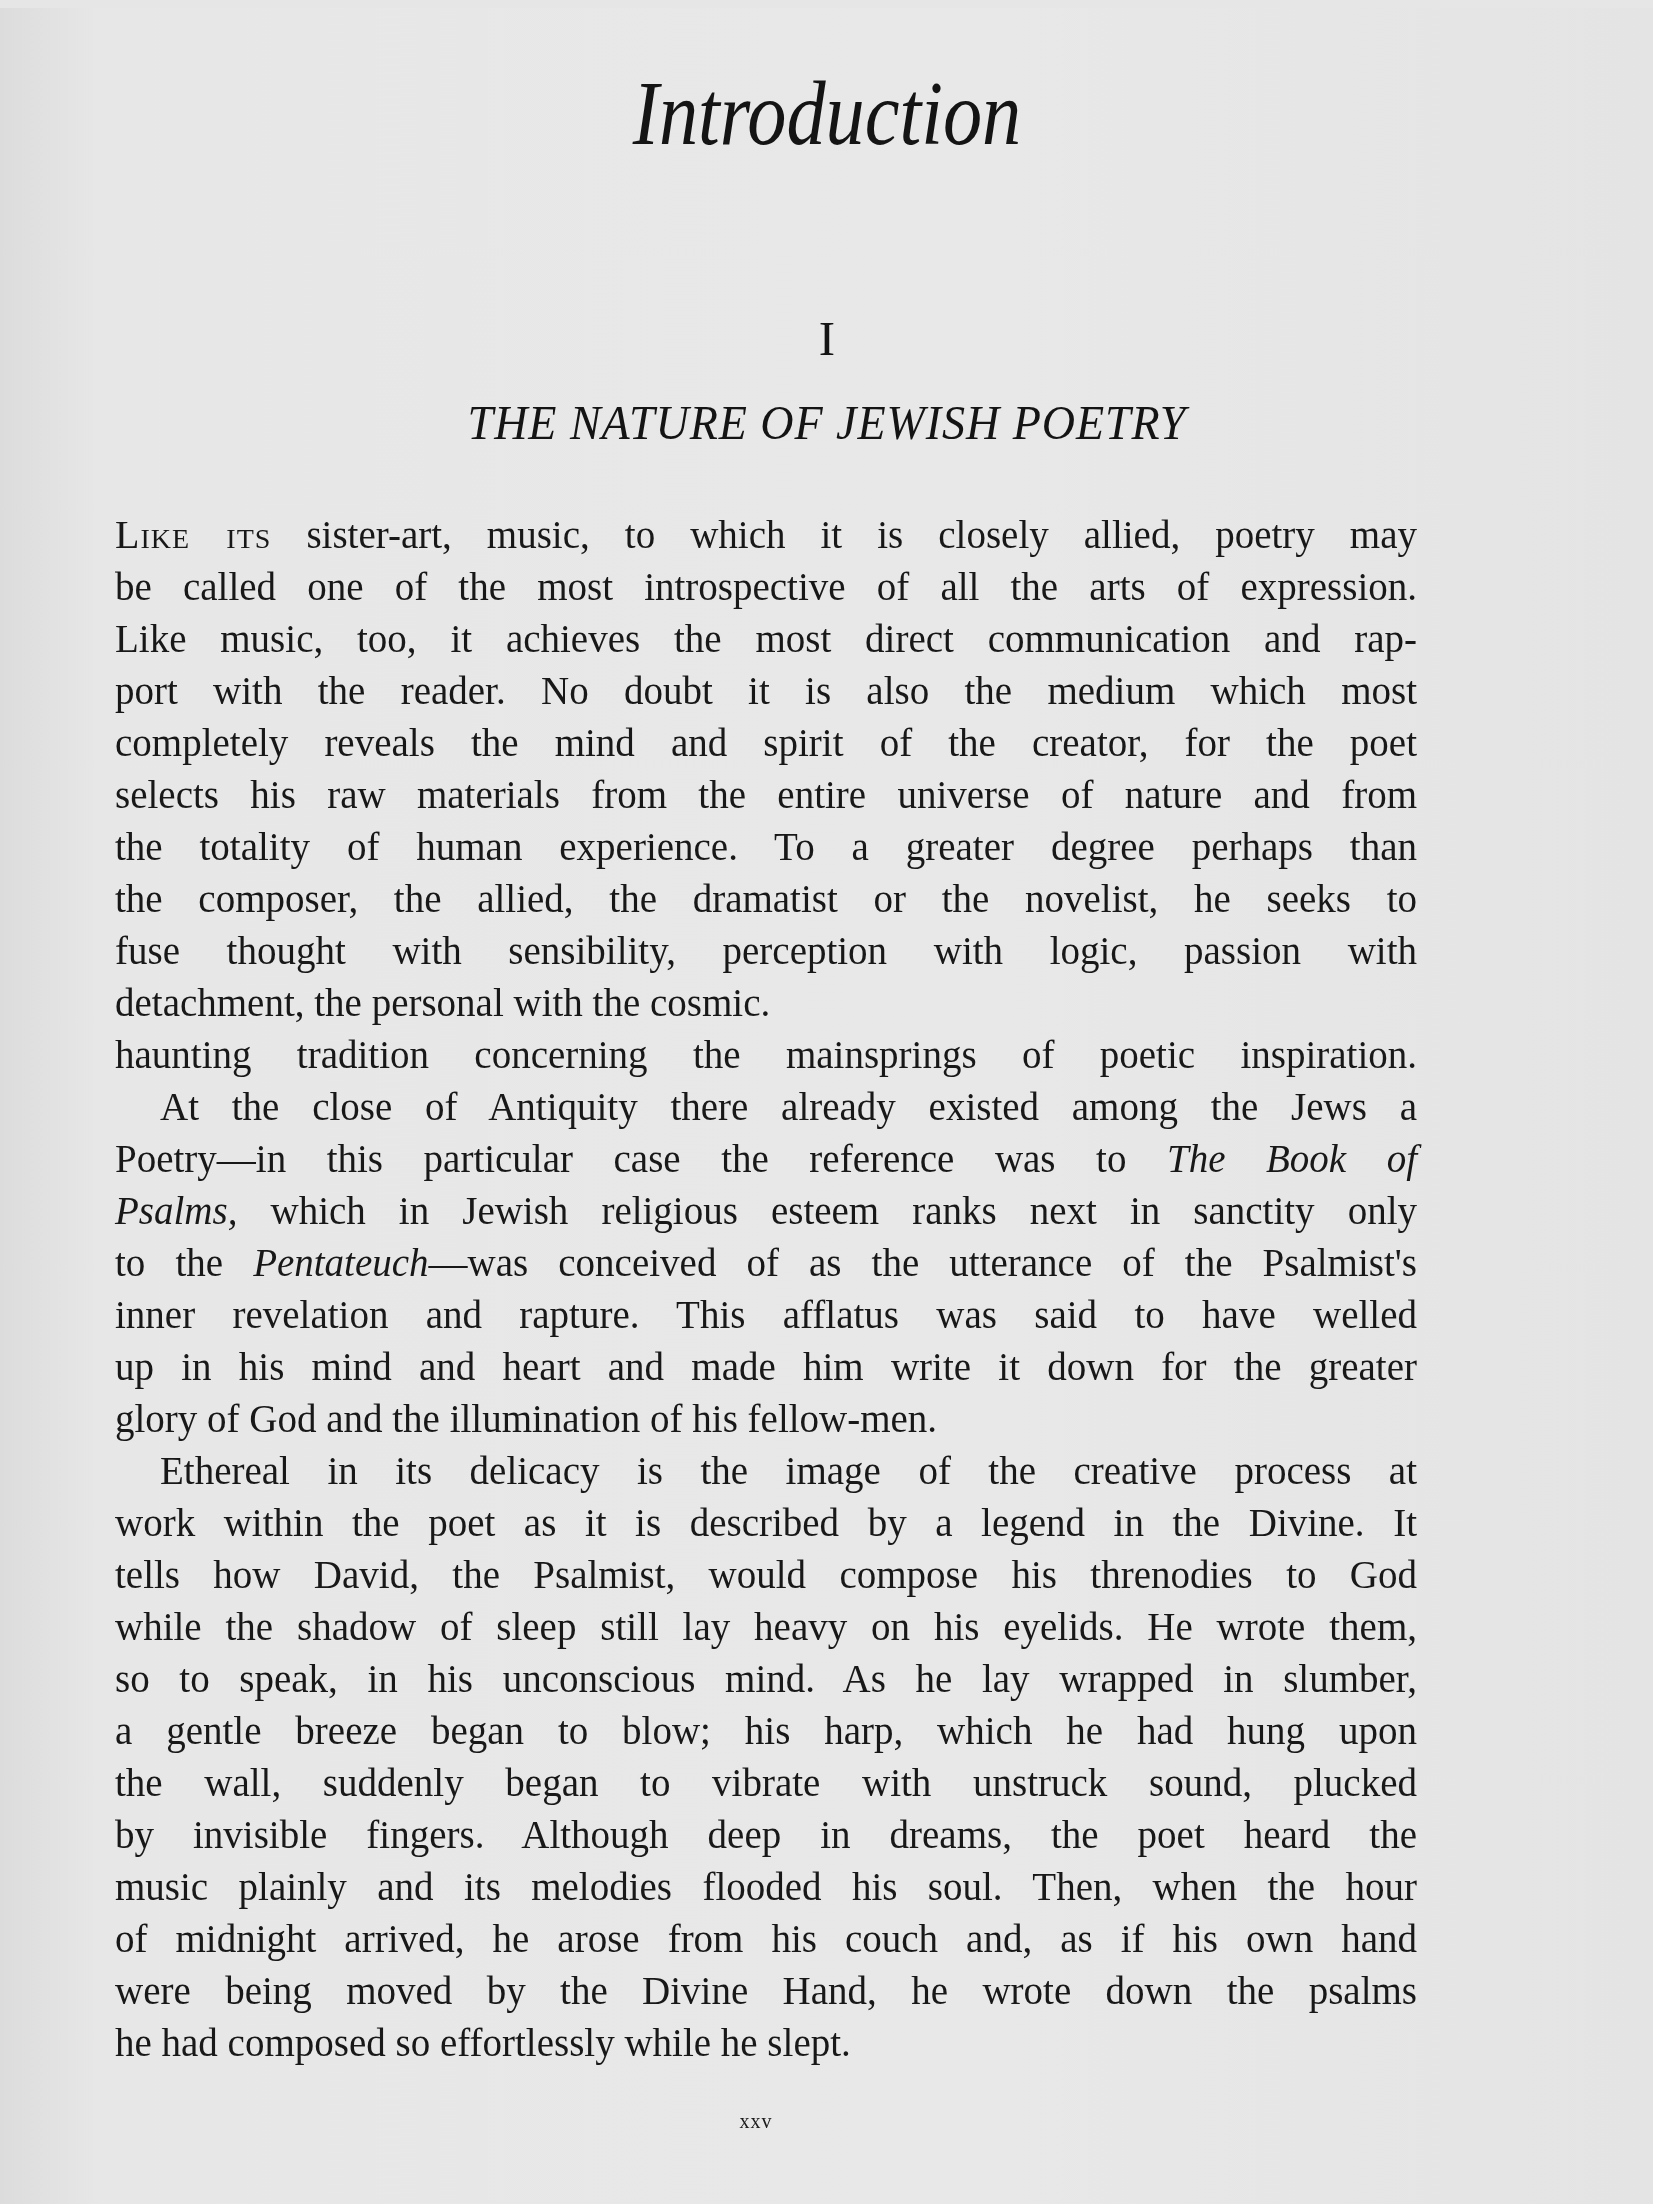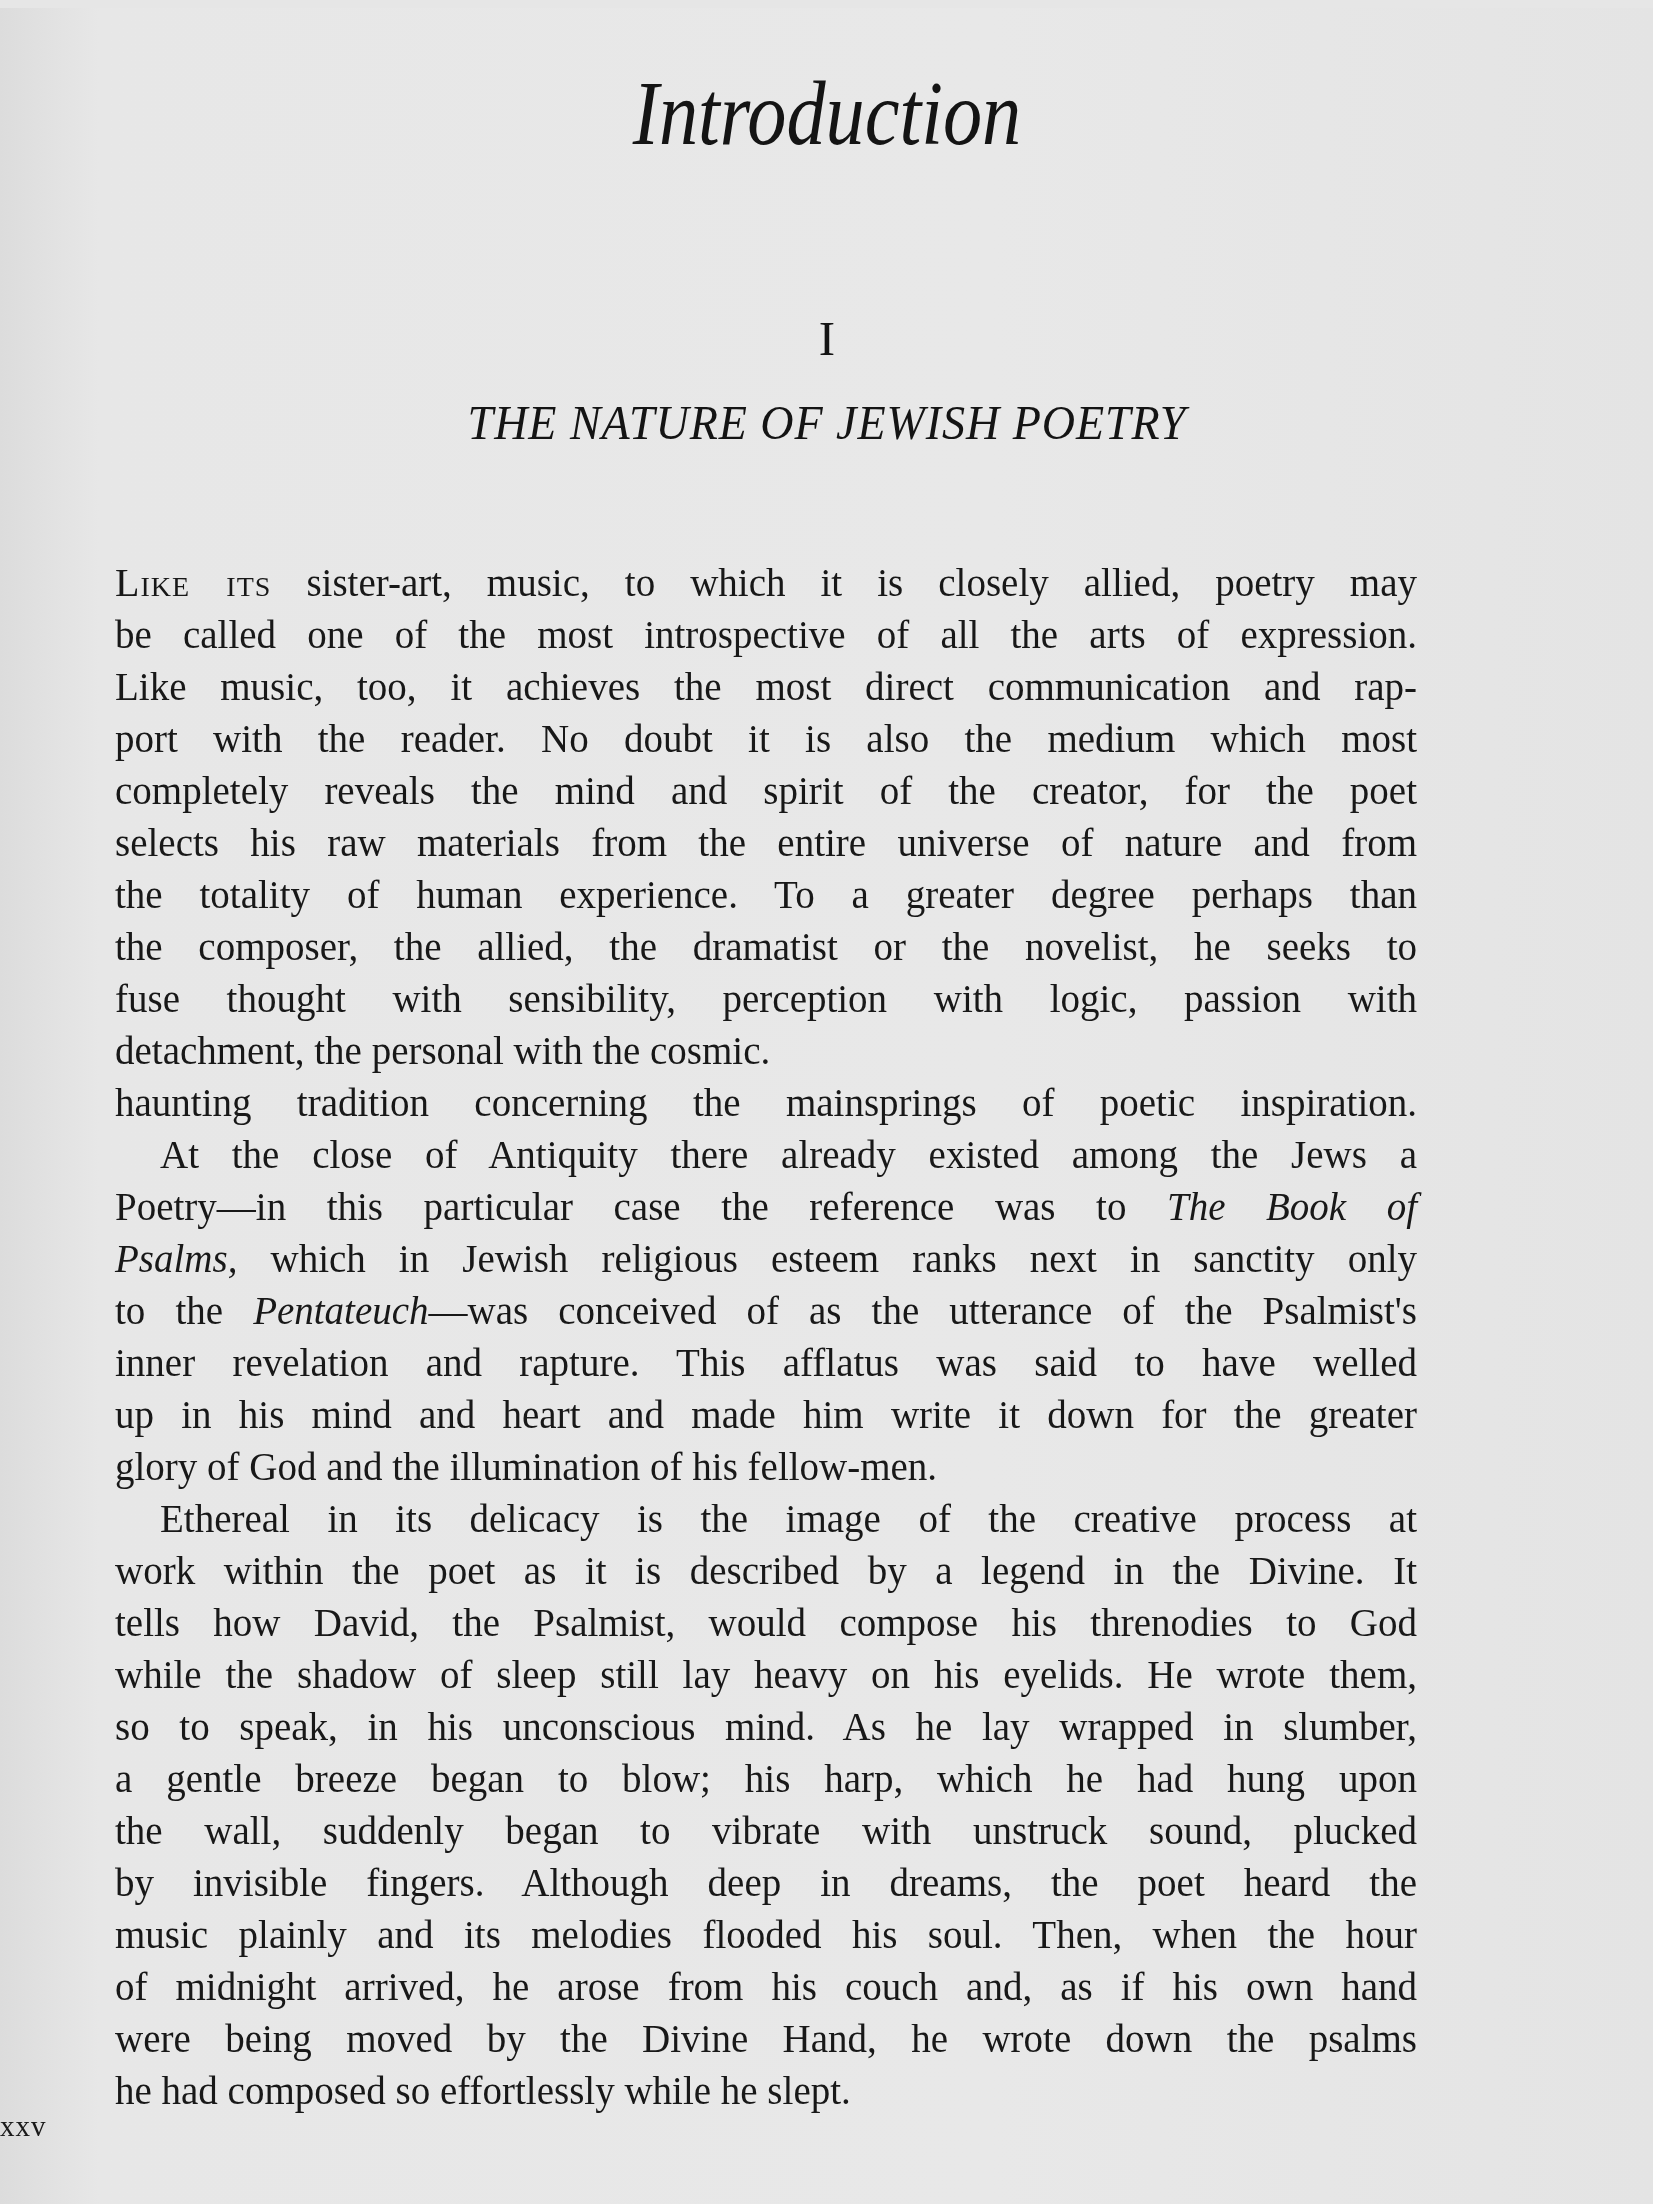--- a/index.html
+++ b/index.html
@@ -24,35 +24,35 @@
     position: absolute; left: 0; width: 1654px; top: 306px;
     text-align: center; font-size: 49px; line-height: 1; color: #141414;
   }
   .subtitle {
     position: absolute; left: 0; width: 1654px; top: 390px;
     text-align: center; font-style: italic; font-size: 49px; line-height: 1;
     letter-spacing: 1px; color: #141414;
     transform: scaleX(0.94); transform-origin: 827px 0;
   }
   .body {
-    position: absolute; left: 115px; top: 501px; width: 1302px; margin-top: 48px;
+    position: absolute; left: 115px; top: 501px; width: 1302px;
   }
   .line {
     height: 52px; line-height: 52px;
     font-size: 39px; white-space: nowrap;
     text-align: justify; text-align-last: justify;
     color: #181818;
   }
   .line.last { text-align-last: left; }
   .line.indent { padding-left: 45px; }
   .sc { font-variant: small-caps; font-size: 40px; letter-spacing: 1px; }
   .it { font-style: italic; font-family: Liberation Serif, serif; }
   .pagenum {
     position: absolute; left: 0; width: 1512px; top: 2102px;
-    font-size: 29px; letter-spacing: 1px; color: #1a1a1a;
+    text-align: center; font-size: 20px; letter-spacing: 1px; color: #1a1a1a;
   }
 </style>
 </head>
 <body>
 
 <div class="page">
   <div class="title">Introduction</div>
   <div class="numeral">I</div>
   <div class="subtitle">THE NATURE OF JEWISH POETRY</div>
   <div class="body" id="body">

